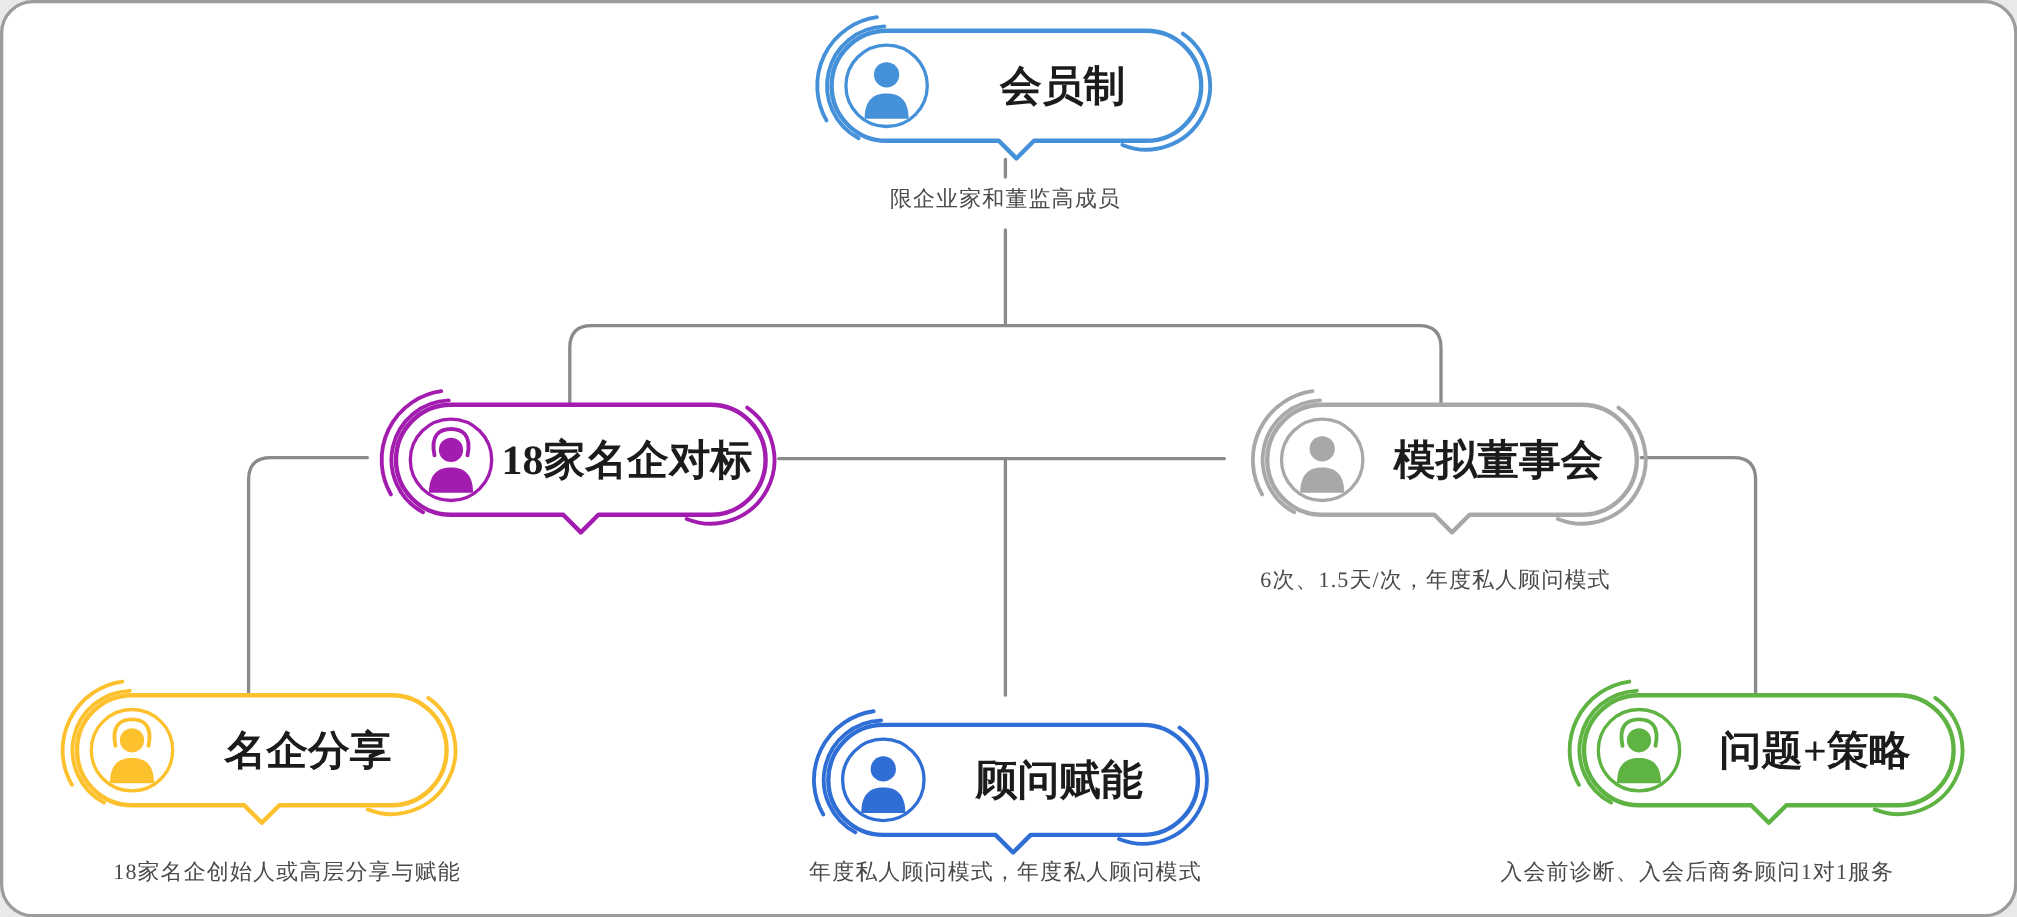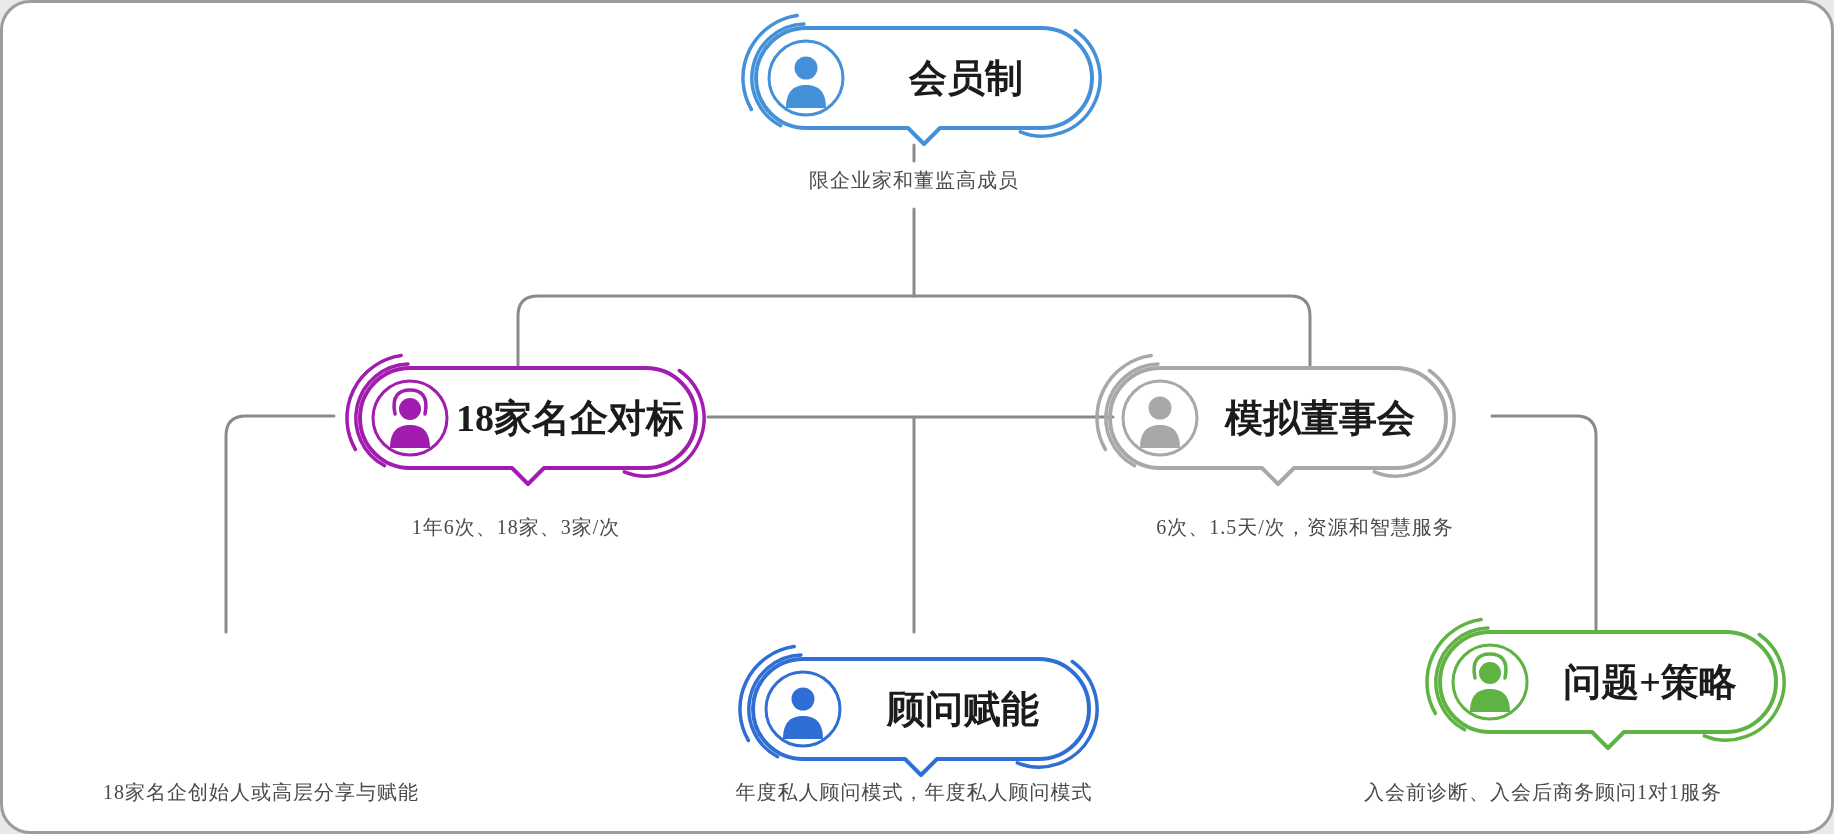--- a/index.html
+++ b/index.html
@@ -71,38 +71,52 @@
       <path d="M 351.3,16.5 A 58,58 0 0 1 296.3,117.8" fill="none" stroke="currentColor" stroke-width="3.5" stroke-linecap="round"></path>
       <g>
         <circle cx="82" cy="64" r="37" fill="none" stroke="currentColor" stroke-width="3"></circle>
         <path d="M 67,60 C 63,41 72,36 82,36 C 92,36 101,41 97,60" fill="none" stroke="currentColor" stroke-width="3.5" stroke-linecap="round"></path>
         <circle cx="82" cy="55" r="11" fill="currentColor"></circle>
         <path d="M 62,94 C 62,77 70,71 82,71 C 94,71 102,77 102,94 Z" fill="currentColor"></path>
       </g>
       <text x="242" y="77" text-anchor="middle" font-size="38" fill="#1b1b1b">18家名企对标</text>
     </svg>
   </div>
-  <div class="caption" style="left:513px;top:511px;">1年6次、18家、3家/次</div>
 
-  <div class="node" style="left: 1075px; top: 351px; color: rgb(168, 168, 168); text-decoration: underline;">
+  <div class="node" style="left: 1117px; top: 351px; color: rgb(168, 168, 168); text-decoration: underline;">
     <svg viewBox="0 0 380 150" width="380" height="150">
       <path d="M 82,14 H 318 A 50,50 0 0 1 318,114 H 216 L 200,130 L 184,114 H 82 A 50,50 0 0 1 82,14 Z" fill="none" stroke="currentColor" stroke-width="4" stroke-linejoin="round"></path>
       <path d="M 80,10 A 54,54 0 0 0 56.6,111.7" fill="none" stroke="currentColor" stroke-width="3.5" stroke-linecap="round"></path>
       <path d="M 73.2,1.6 A 63,63 0 0 0 27.4,95.5" fill="none" stroke="currentColor" stroke-width="3.5" stroke-linecap="round"></path>
       <path d="M 351.3,16.5 A 58,58 0 0 1 296.3,117.8" fill="none" stroke="currentColor" stroke-width="3.5" stroke-linecap="round"></path>
       <g>
         <circle cx="82" cy="64" r="37" fill="none" stroke="currentColor" stroke-width="3"></circle>
         <circle cx="82" cy="54" r="11.5" fill="currentColor"></circle>
         <path d="M 62,94 C 62,77 70,71 82,71 C 94,71 102,77 102,94 Z" fill="currentColor"></path>
       </g>
       <text x="242" y="77" text-anchor="middle" font-size="38" fill="#1b1b1b">模拟董事会</text>
     </svg>
   </div>
-  <div class="caption" style="left:1302px;top:511px;">6次、1.5天/次，资源和智慧服务</div>
+  <div class="caption" style="left:1302px;top:511px;">6次、1.5天/次，年度私人顾问模式</div>
 
+  <div class="node" style="left: 35px; top: 615px; color: rgb(252, 193, 45);">
+    <svg viewBox="0 0 380 150" width="380" height="150">
+      <path d="M 82,14 H 318 A 50,50 0 0 1 318,114 H 216 L 200,130 L 184,114 H 82 A 50,50 0 0 1 82,14 Z" fill="none" stroke="currentColor" stroke-width="4" stroke-linejoin="round"></path>
+      <path d="M 80,10 A 54,54 0 0 0 56.6,111.7" fill="none" stroke="currentColor" stroke-width="3.5" stroke-linecap="round"></path>
+      <path d="M 73.2,1.6 A 63,63 0 0 0 27.4,95.5" fill="none" stroke="currentColor" stroke-width="3.5" stroke-linecap="round"></path>
+      <path d="M 351.3,16.5 A 58,58 0 0 1 296.3,117.8" fill="none" stroke="currentColor" stroke-width="3.5" stroke-linecap="round"></path>
+      <g>
+        <circle cx="82" cy="64" r="37" fill="none" stroke="currentColor" stroke-width="3"></circle>
+        <path d="M 67,60 C 63,41 72,36 82,36 C 92,36 101,41 97,60" fill="none" stroke="currentColor" stroke-width="3.5" stroke-linecap="round"></path>
+        <circle cx="82" cy="55" r="11" fill="currentColor"></circle>
+        <path d="M 62,94 C 62,77 70,71 82,71 C 94,71 102,77 102,94 Z" fill="currentColor"></path>
+      </g>
+      <text x="242" y="77" text-anchor="middle" font-size="38" fill="#1b1b1b">名企分享</text>
+    </svg>
+  </div>
   <div class="caption" style="left:258px;top:776px;text-align:right;">18家名企创始人或高层分享与赋能</div>
 
   <div class="node" style="left: 718px; top: 642px; color: rgb(47, 110, 213);">
     <svg viewBox="0 0 380 150" width="380" height="150">
       <path d="M 82,14 H 318 A 50,50 0 0 1 318,114 H 216 L 200,130 L 184,114 H 82 A 50,50 0 0 1 82,14 Z" fill="none" stroke="currentColor" stroke-width="4" stroke-linejoin="round"></path>
       <path d="M 80,10 A 54,54 0 0 0 56.6,111.7" fill="none" stroke="currentColor" stroke-width="3.5" stroke-linecap="round"></path>
       <path d="M 73.2,1.6 A 63,63 0 0 0 27.4,95.5" fill="none" stroke="currentColor" stroke-width="3.5" stroke-linecap="round"></path>
       <path d="M 351.3,16.5 A 58,58 0 0 1 296.3,117.8" fill="none" stroke="currentColor" stroke-width="3.5" stroke-linecap="round"></path>
       <g>
         <circle cx="82" cy="64" r="37" fill="none" stroke="currentColor" stroke-width="3"></circle>

